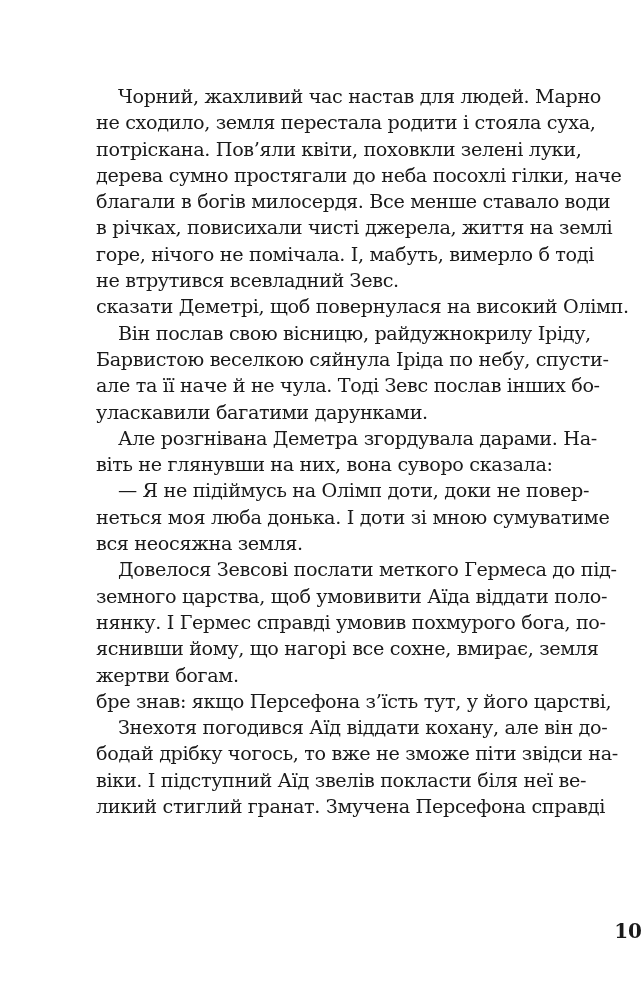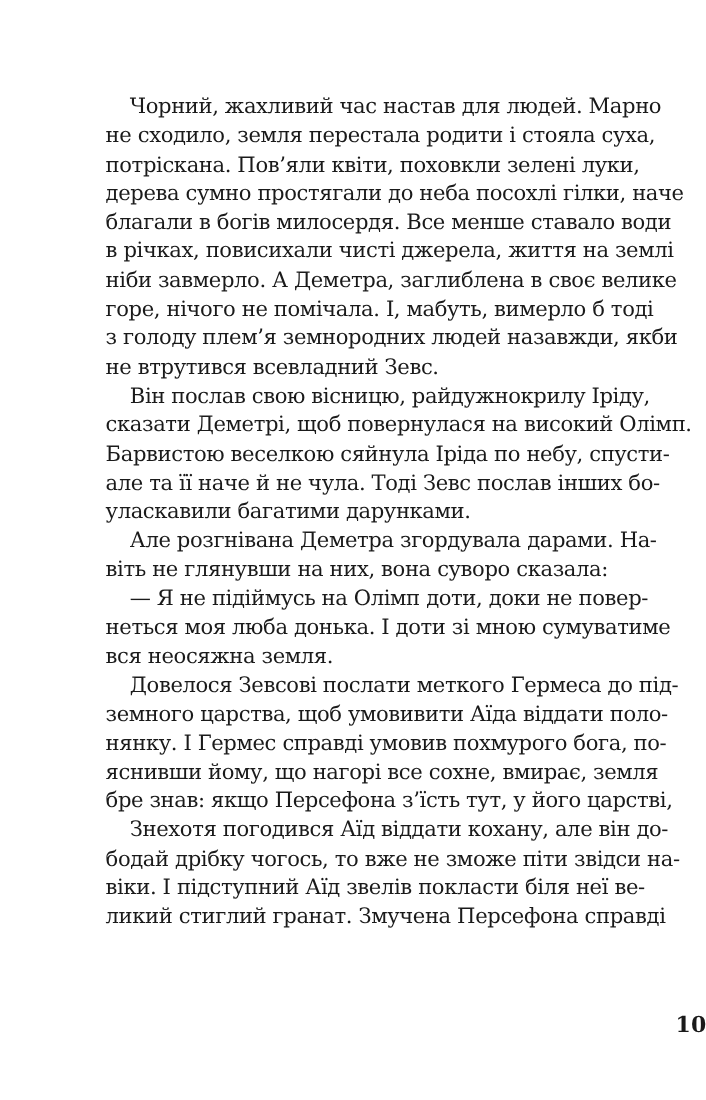--- a/index.html
+++ b/index.html
@@ -64,29 +64,27 @@
 <div class="page">
   <div class="text-block">
 
     <div>
       <span class="line indent">Чорний, жахливий час настав для людей. Марно</span>
       <span class="line">не сходило, земля перестала родити і стояла суха,</span>
       <span class="line">потріскана. Пов’яли квіти, поховкли зелені луки,</span>
       <span class="line">дерева сумно простягали до неба посохлі гілки, наче</span>
       <span class="line">благали в богів милосердя. Все менше ставало води</span>
       <span class="line">в річках, повисихали чисті джерела, життя на землі</span>
-      <span class="line">ніби завмерло. А Деметра, заглиблена в своє велике</span>
       <span class="line">горе, нічого не помічала. І, мабуть, вимерло б тоді</span>
-      <span class="line">з голоду плем’я земнородних людей назавжди, якби</span>
       <span class="line last">не втрутився всевладний Зевс.</span>
     </div>
 
     <div>
+      <span class="line">сказати Деметрі, щоб повернулася на високий Олімп.</span>
       <span class="line indent">Він послав свою вісницю, райдужнокрилу Іріду,</span>
-      <span class="line">сказати Деметрі, щоб повернулася на високий Олімп.</span>
       <span class="line">Барвистою веселкою сяйнула Іріда по небу, спусти-</span>
       <span class="line">але та її наче й не чула. Тоді Зевс послав інших бо-</span>
       <span class="line last">уласкавили багатими дарунками.</span>
     </div>
 
     <div>
       <span class="line indent">Але розгнівана Деметра згордувала дарами. На-</span>
       <span class="line last">віть не глянувши на них, вона суворо сказала:</span>
     </div>
 
@@ -94,20 +92,21 @@
       <span class="line indent">— Я не підіймусь на Олімп доти, доки не повер-</span>
       <span class="line">неться моя люба донька. І доти зі мною сумуватиме</span>
       <span class="line last">вся неосяжна земля.</span>
     </div>
 
     <div>
       <span class="line indent">Довелося Зевсові послати меткого Гермеса до під-</span>
       <span class="line">земного царства, щоб умовивити Аїда віддати поло-</span>
       <span class="line">нянку. І Гермес справді умовив похмурого бога, по-</span>
       <span class="line">яснивши йому, що нагорі все сохне, вмирає, земля</span>
+      <span class="line last">жертви богам.</span>
     </div>
 
     <div>
       <span class="line">бре знав: якщо Персефона з’їсть тут, у його царстві,</span>
       <span class="line indent">Знехотя погодився Аїд віддати кохану, але він до-</span>
       <span class="line">бодай дрібку чогось, то вже не зможе піти звідси на-</span>
       <span class="line">віки. І підступний Аїд звелів покласти біля неї ве-</span>
       <span class="line">ликий стиглий гранат. Змучена Персефона справді</span>
     </div>
 

